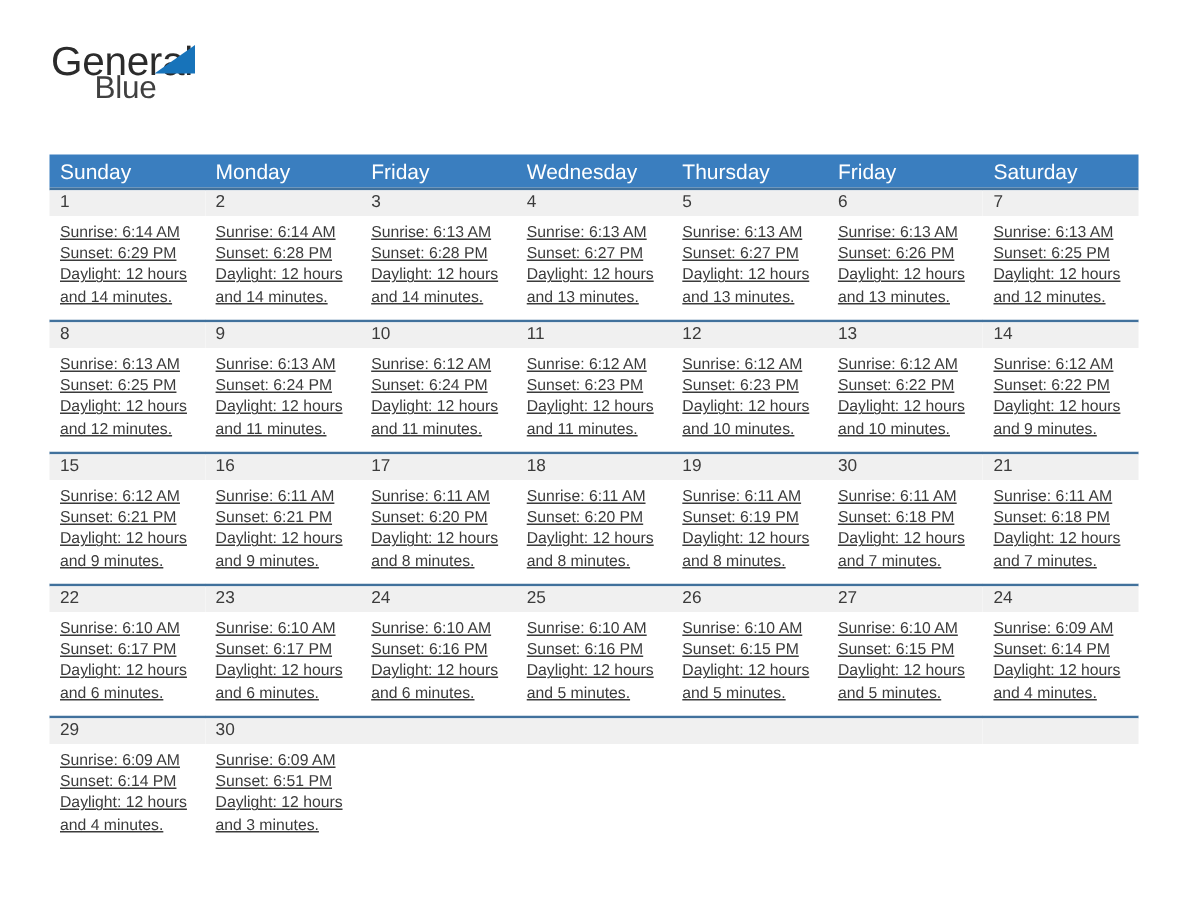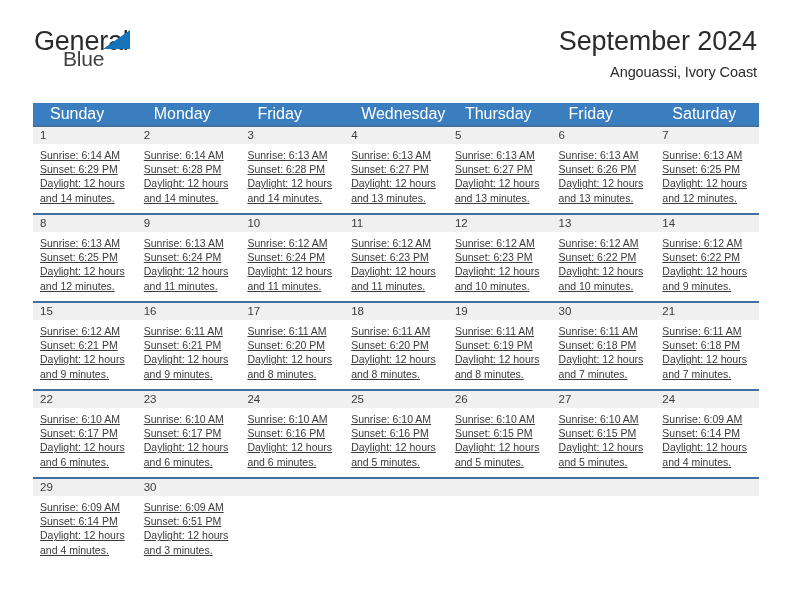--- a/index.html
+++ b/index.html
@@ -96,23 +96,23 @@
     width: 726px;
   }
   .weekdays {
     display: flex;
     background: #3a7ebf;
     height: 22px;
   }
   .weekday {
     flex: 1 1 0;
     color: #ffffff;
-    font-size: 16px;
+    font-size: 14px;
     line-height: 22px;
-    padding-left: 17px;
+    padding-left: 7px;
     box-sizing: border-box;
     white-space: nowrap;
   }
   .week {
     display: flex;
     border-top: 2px solid #41719c;
     height: 88px;
     box-sizing: border-box;
   }
   .week:first-of-type {
@@ -155,24 +155,20 @@
   <div class="header">
 
     <div class="logo">
       <div class="logo-row1">
         <span class="logo-general">General</span>
         <span class="logo-tri"></span>
       </div>
       <span class="logo-blue">Blue</span>
     </div>
 
-    <div class="title-block">
-      <h1 class="cal-title">September 2024</h1>
-      <div class="cal-subtitle">Angouassi, Ivory Coast</div>
-    </div>
 
   </div>
 
   <div class="calendar">
 
     <div class="weekdays">
       <div class="weekday">Sunday</div>
       <div class="weekday">Monday</div>
       <div class="weekday">Friday</div>
       <div class="weekday">Wednesday</div>

